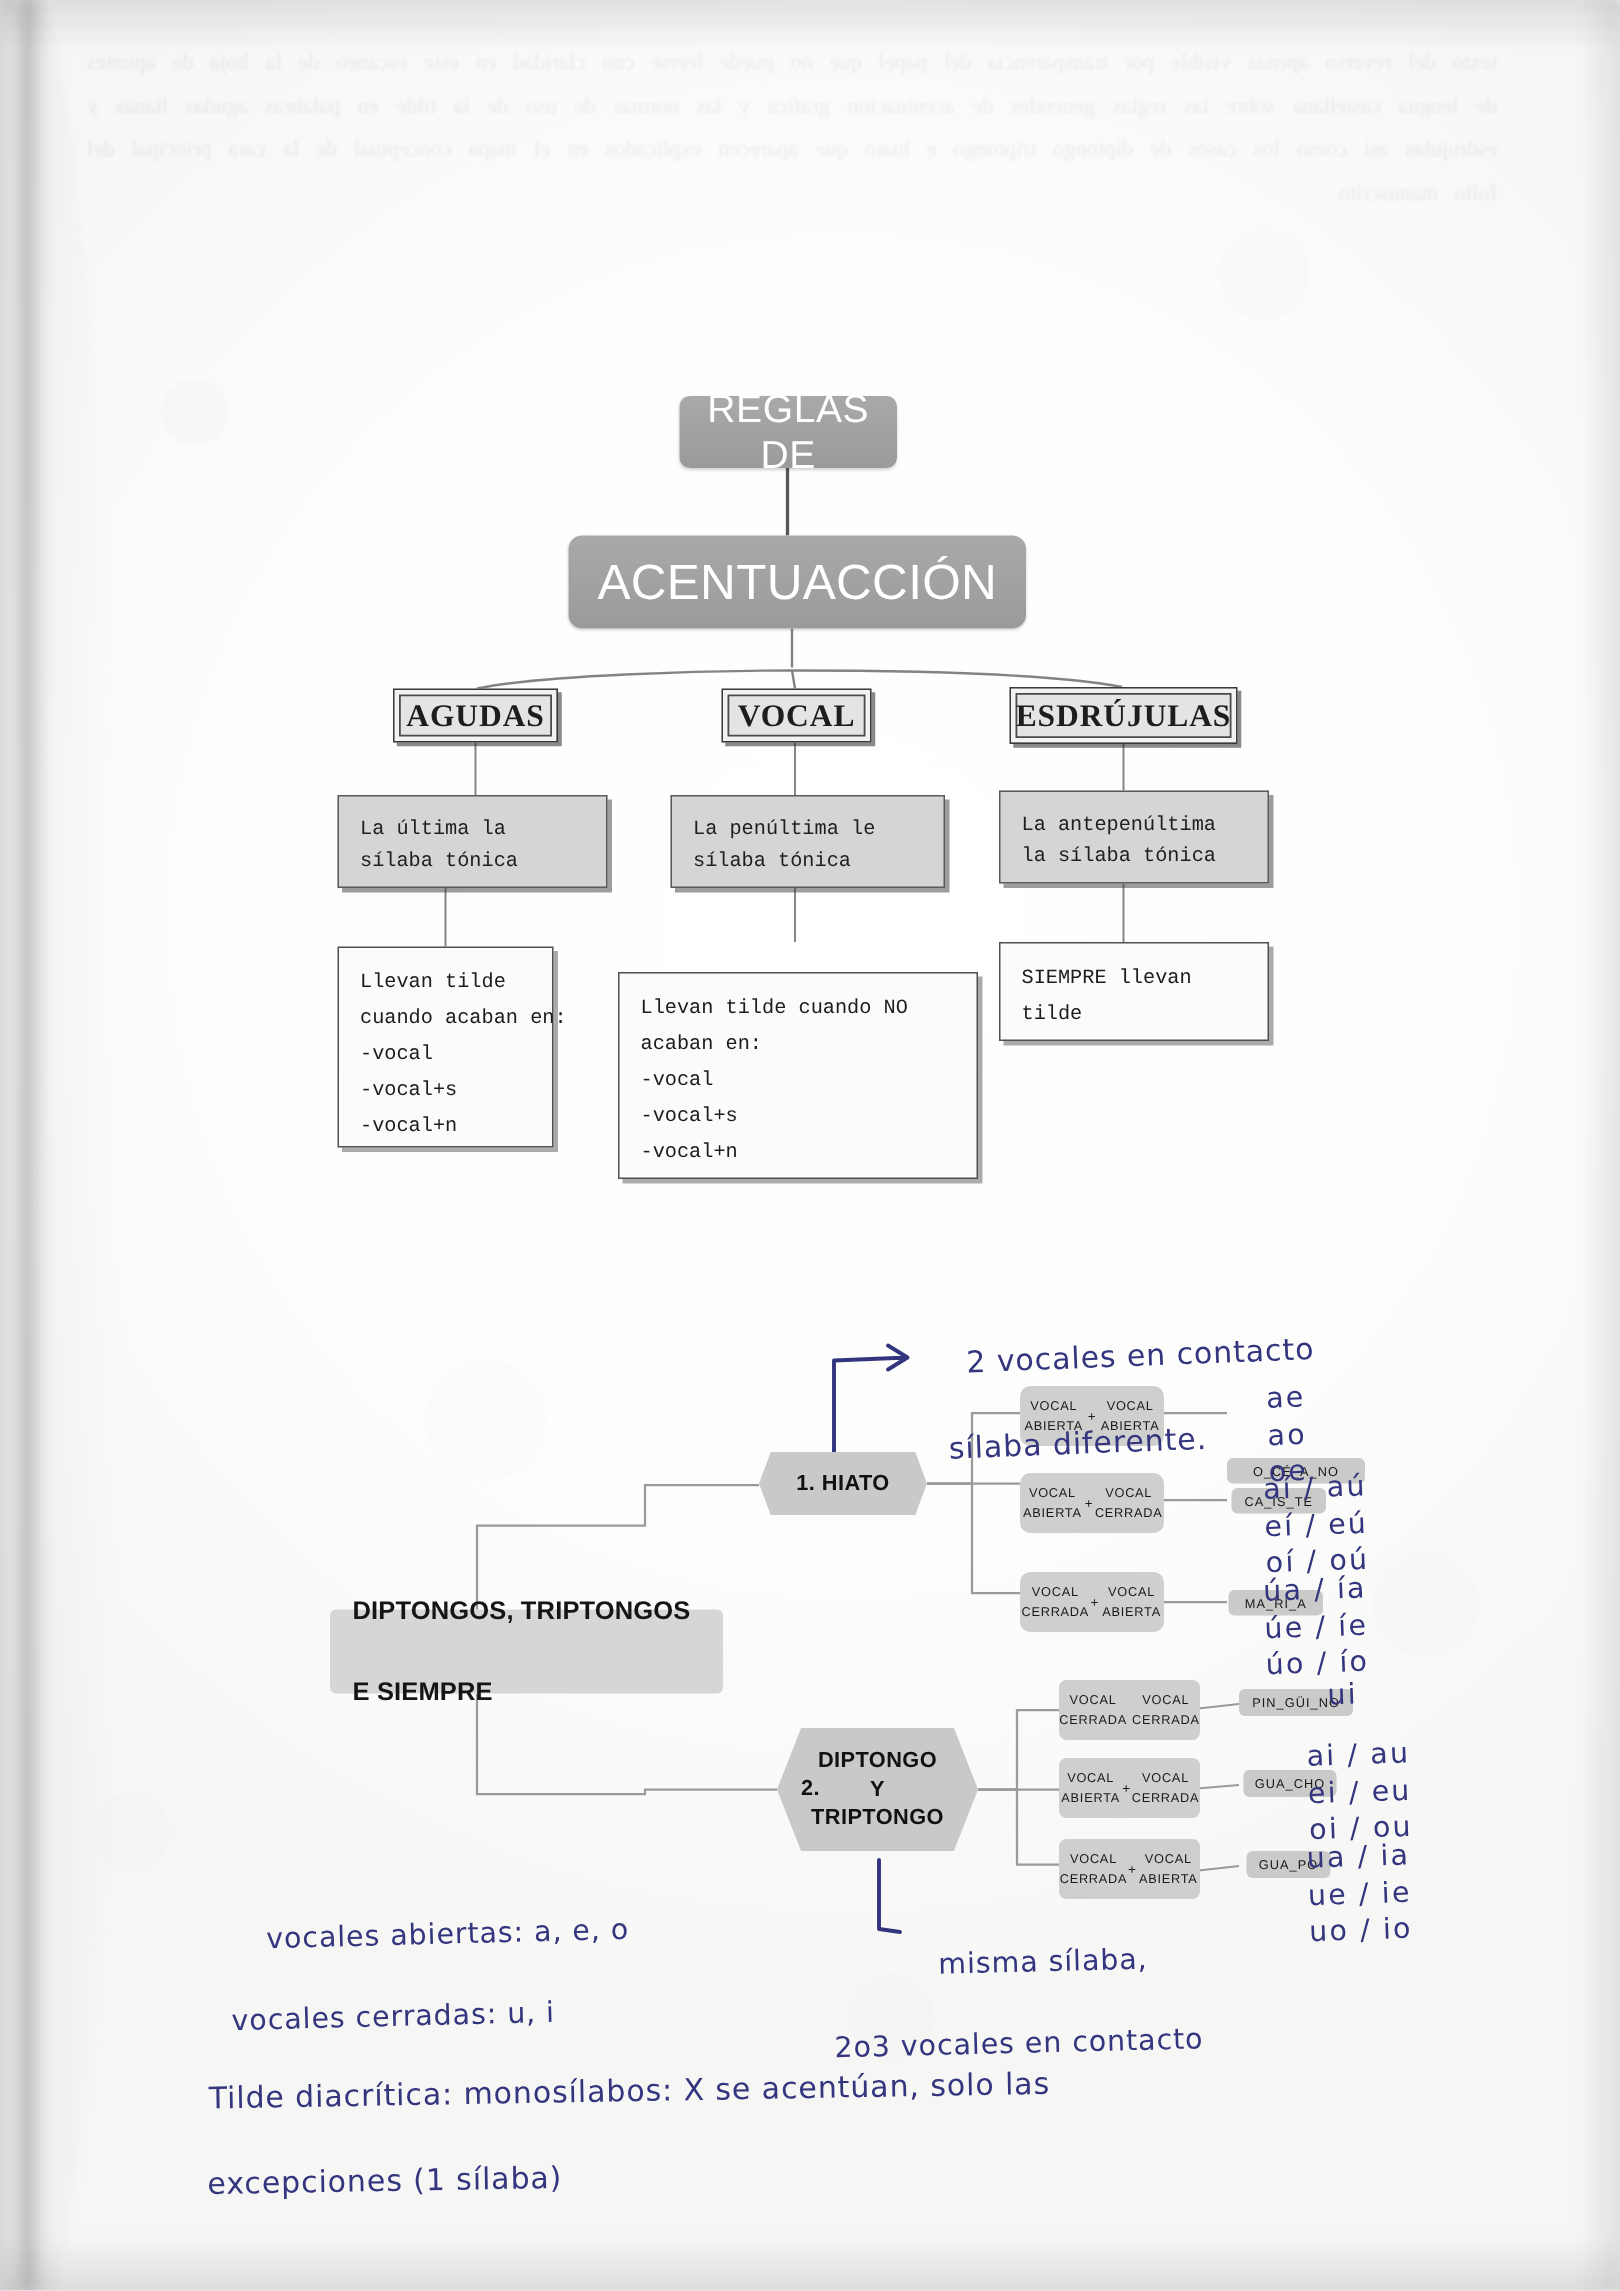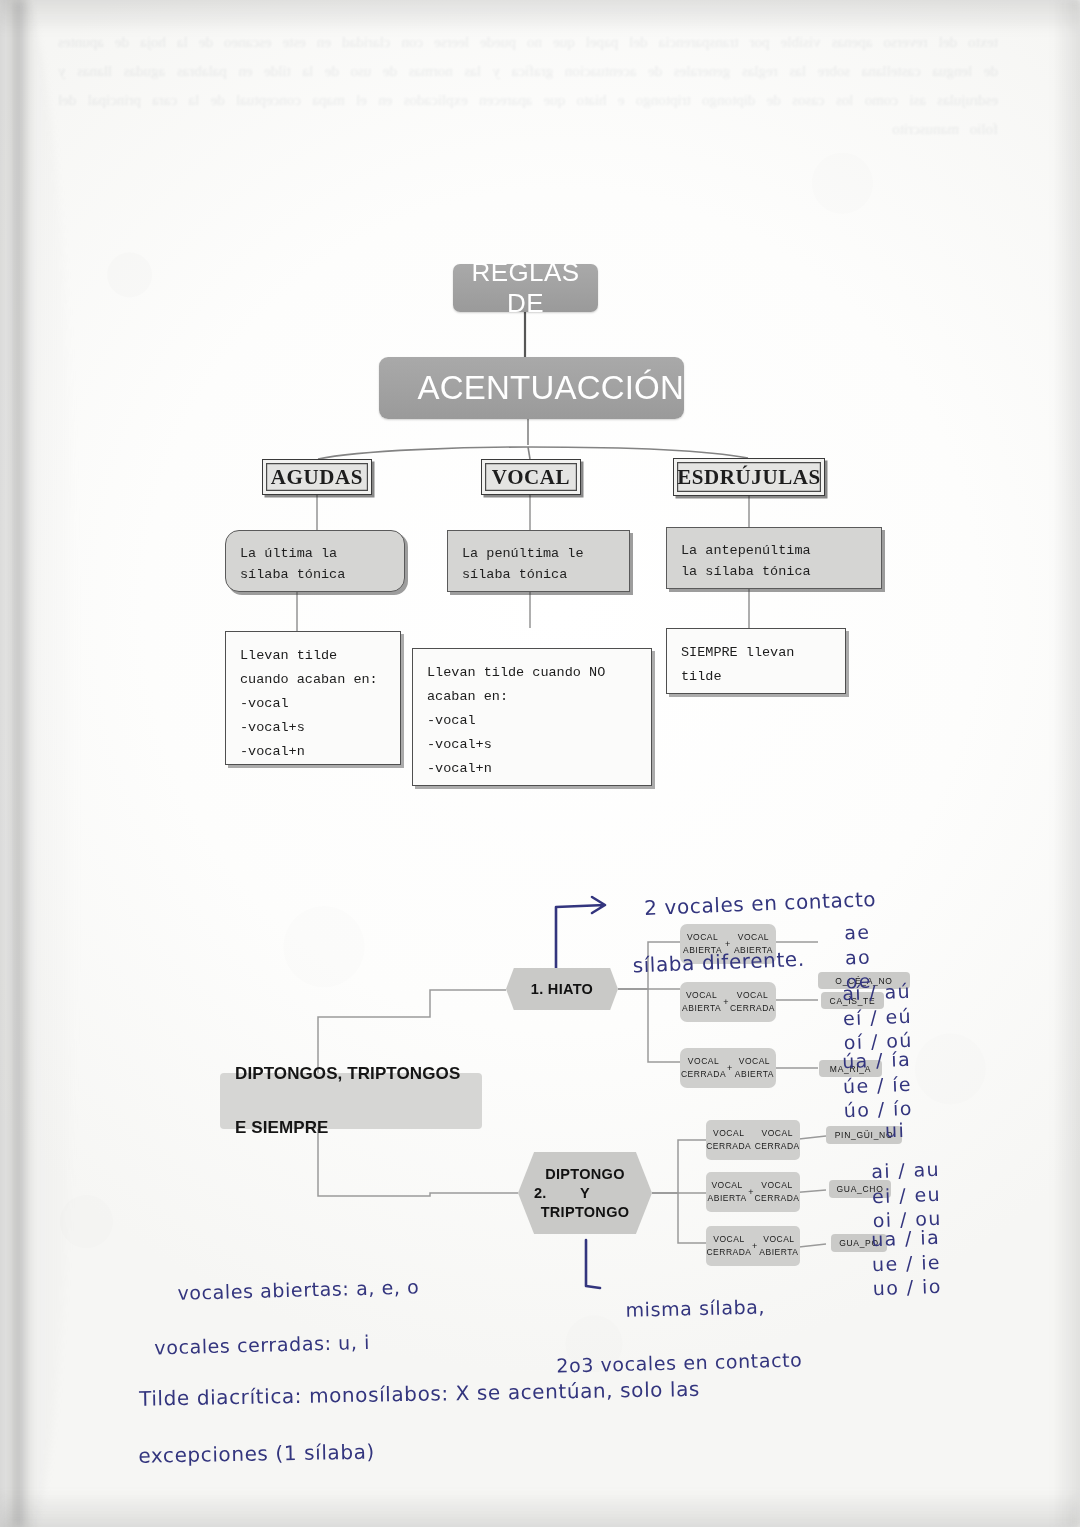--- a/index.html
+++ b/index.html
@@ -111,21 +111,20 @@
     filter: blur(.18px);
   }
   #box-reglas {
     left: 453px; top: 264px; width: 145px; height: 48px;
     font-size: 26px;
   }
   #box-acent {
     left: 379px; top: 357px; width: 305px; height: 62px;
     font-size: 33px; border-radius: 9px;
     letter-spacing: .2px;
-    justify-content: flex-end;
   }
 
   
   .catbox {
     position: absolute;
     box-sizing: border-box;
     display: flex;
     align-items: center;
     justify-content: center;
     font-family: "Liberation Serif", serif;
@@ -152,39 +151,39 @@
     font-family: "Liberation Mono", monospace;
     font-size: 13.5px;
     line-height: 21px;
     color: #1f1f1f;
     background: #d5d5d3;
     border: 1.3px solid #5a5a5a;
     box-shadow: 3px 3px 0 rgba(60,60,60,.5);
     padding: 12px 0 0 14px;
     filter: blur(.12px);
   }
-  #def-agudas     { left: 225px; top: 530px; width: 180px; height: 62px; border-radius: 14px; }
+  #def-agudas     { left: 225px; top: 530px; width: 180px; height: 62px; }
   #def-llanas     { left: 447px; top: 530px; width: 183px; height: 62px; }
-  #def-esdrujulas { left: 666px; top: 527px; width: 216px; height: 62px; }
+  #def-esdrujulas { left: 666px; top: 527px; width: 180px; height: 62px; }
 
   
   .rulebox {
     position: absolute;
     box-sizing: border-box;
     font-family: "Liberation Mono", monospace;
     font-size: 13.5px;
     line-height: 24px;
     color: #1c1c1c;
     background: #fbfbfa;
     border: 1.3px solid #4f4f4f;
     box-shadow: 3px 3px 0 rgba(70,70,70,.45);
     padding: 12px 0 0 14px;
     filter: blur(.12px);
   }
-  #rule-agudas     { left: 225px; top: 631px; width: 176px; height: 134px; }
+  #rule-agudas     { left: 225px; top: 631px; width: 144px; height: 134px; }
   #rule-llanas     { left: 412px; top: 628px; width: 240px; height: 138px; margin-top: 20px; }
   #rule-esdrujulas { left: 666px; top: 628px; width: 180px; height: 66px; }
 
   .rulebox .ln, .defbox .ln { display: block; white-space: pre; }
 
   
   .lightbox {
     position: absolute;
     box-sizing: border-box;
     display: flex;

